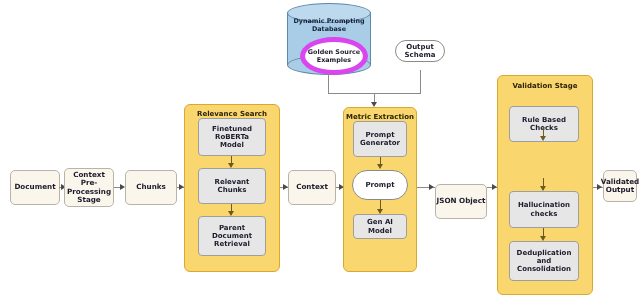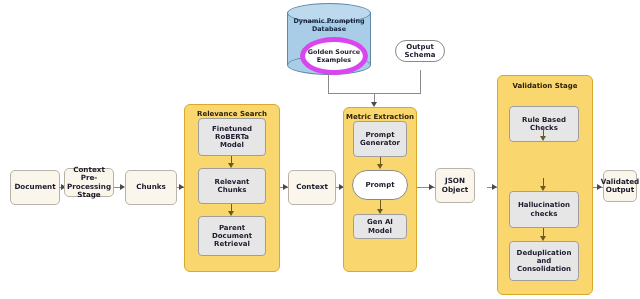--- a/index.html
+++ b/index.html
@@ -73,21 +73,21 @@
   <div class="ln" style="left:328px;top:73px;width:1px;height:21px;"></div>
   <div class="ln" style="left:420px;top:70px;width:1px;height:24px;"></div>
   <div class="ln" style="left:328px;top:93px;width:93px;height:1px;"></div>
   <div class="ln" style="left:374px;top:93px;width:1px;height:10px;"></div>
   <div class="arw arw-d" style="left:371px;top:102px;"></div>
 
   <div class="node cream" style="left:10px;top:170px;width:50px;height:35px;">Document</div>
   <div class="ln" style="left:59px;top:187px;width:5px;height:1px;"></div>
   <div class="arw arw-r" style="left:61px;top:184px;"></div>
 
-  <div class="node cream" style="left:64px;top:168px;width:50px;height:29px;padding:0 3px;">Context Pre-Processing Stage</div>
+  <div class="node cream" style="left:64px;top:168px;width:50px;height:39px;padding:0 3px;">Context Pre-Processing Stage</div>
   <div class="ln" style="left:114px;top:187px;width:10px;height:1px;"></div>
   <div class="arw arw-r" style="left:120px;top:184px;"></div>
 
   <div class="node cream" style="left:125px;top:170px;width:52px;height:35px;">Chunks</div>
   <div class="ln" style="left:177px;top:187px;width:7px;height:1px;"></div>
   <div class="arw arw-r" style="left:179px;top:184px;"></div>
 
   <div class="stage" style="left:184px;top:104px;width:96px;height:168px;">
     <div class="stage-title" style="top:5px;">Relevance Search Stage</div>
   </div>
@@ -117,21 +117,21 @@
 
   <div class="node stadium" style="left:352px;top:170px;width:56px;height:30px;">Prompt</div>
   <div class="ln-dark" style="left:380px;top:200px;width:1.2px;height:12px;"></div>
   <div class="arw arw-d-dark" style="left:377px;top:209px;"></div>
 
   <div class="node gray" style="left:353px;top:214px;width:54px;height:25px;padding:0 3px;">Gen AI Model</div>
 
   <div class="ln" style="left:417px;top:187px;width:18px;height:1px;"></div>
   <div class="arw arw-r" style="left:429px;top:184px;"></div>
 
-  <div class="node cream" style="left:435px;top:168px;width:40px;height:35px;">JSON Object</div>
+  <div class="node cream" style="left:435px;top:184px;width:52px;height:35px;">JSON Object</div>
   <div class="ln" style="left:487px;top:187px;width:10px;height:1px;"></div>
   <div class="arw arw-r" style="left:492px;top:184px;"></div>
 
   <div class="stage" style="left:497px;top:75px;width:96px;height:220px;">
     <div class="stage-title" style="top:6px;text-align:center;">Validation Stage</div>
   </div>
   <div class="node gray" style="left:509px;top:92px;width:70px;height:36px;padding:0 3px;margin-top:14px;">Rule Based Checks</div>
   <div class="ln-dark" style="left:543px;top:128px;width:1.2px;height:11px;"></div>
   <div class="arw arw-d-dark" style="left:540px;top:136px;"></div>
 

